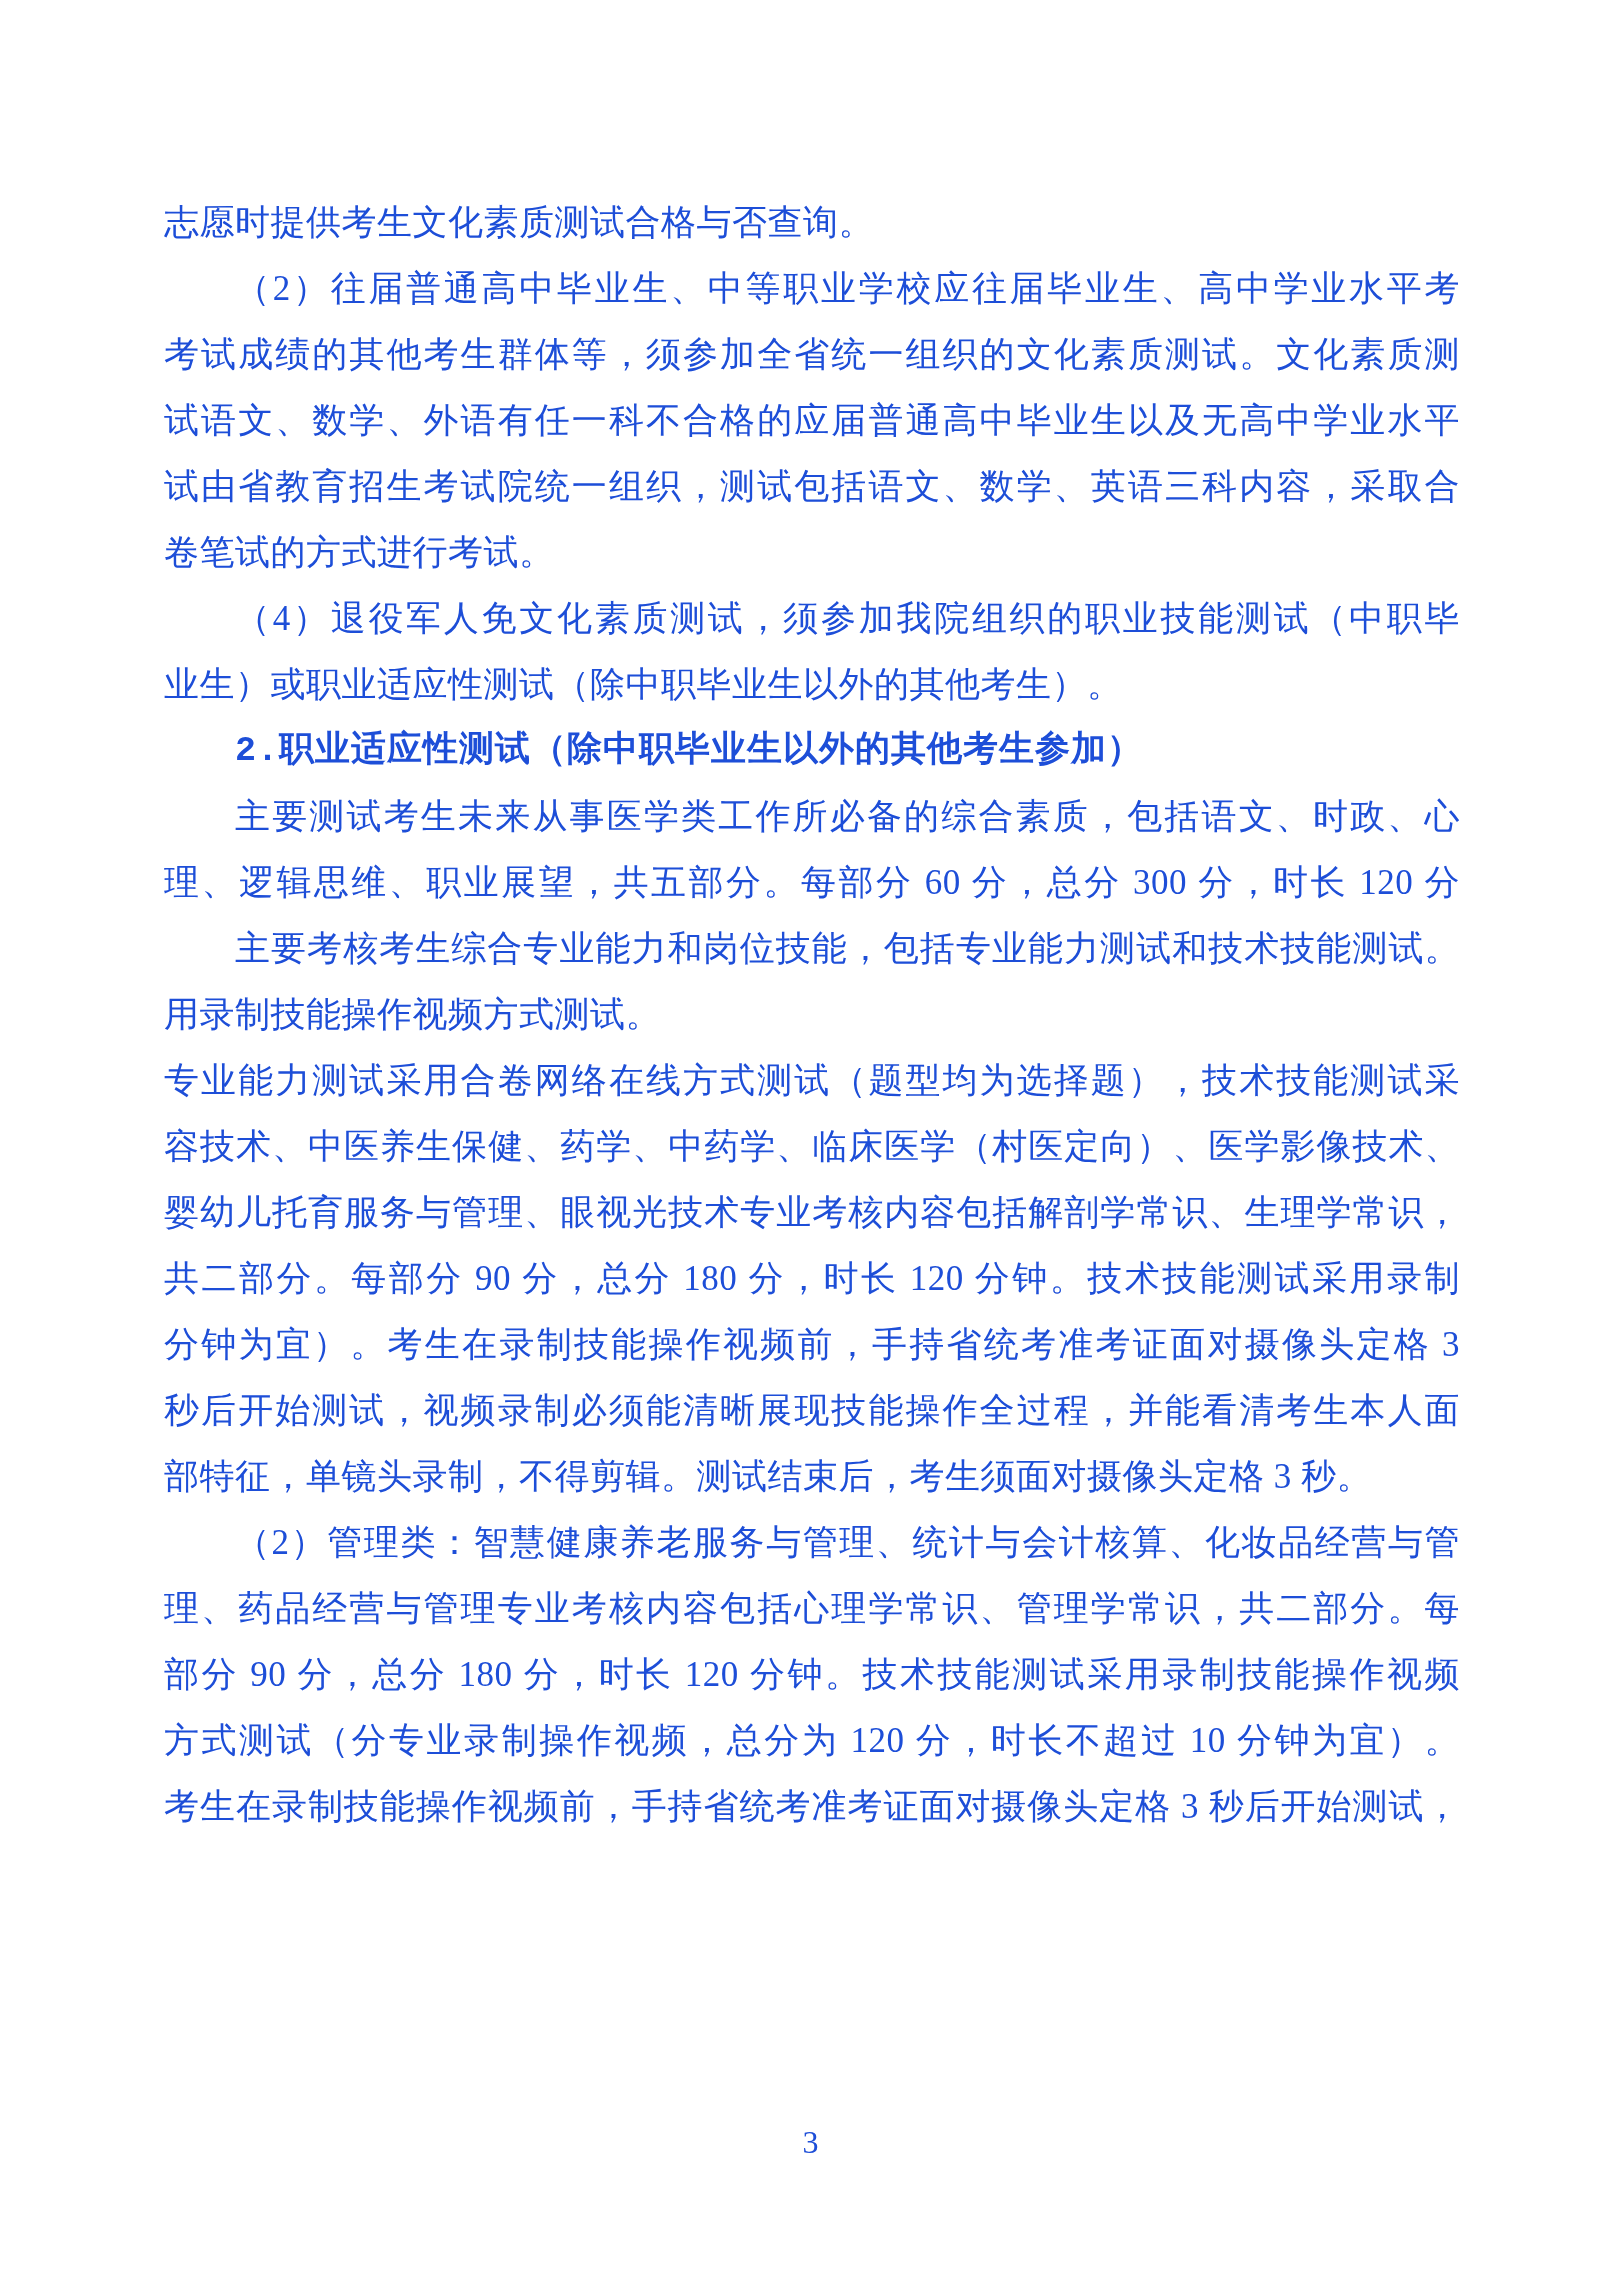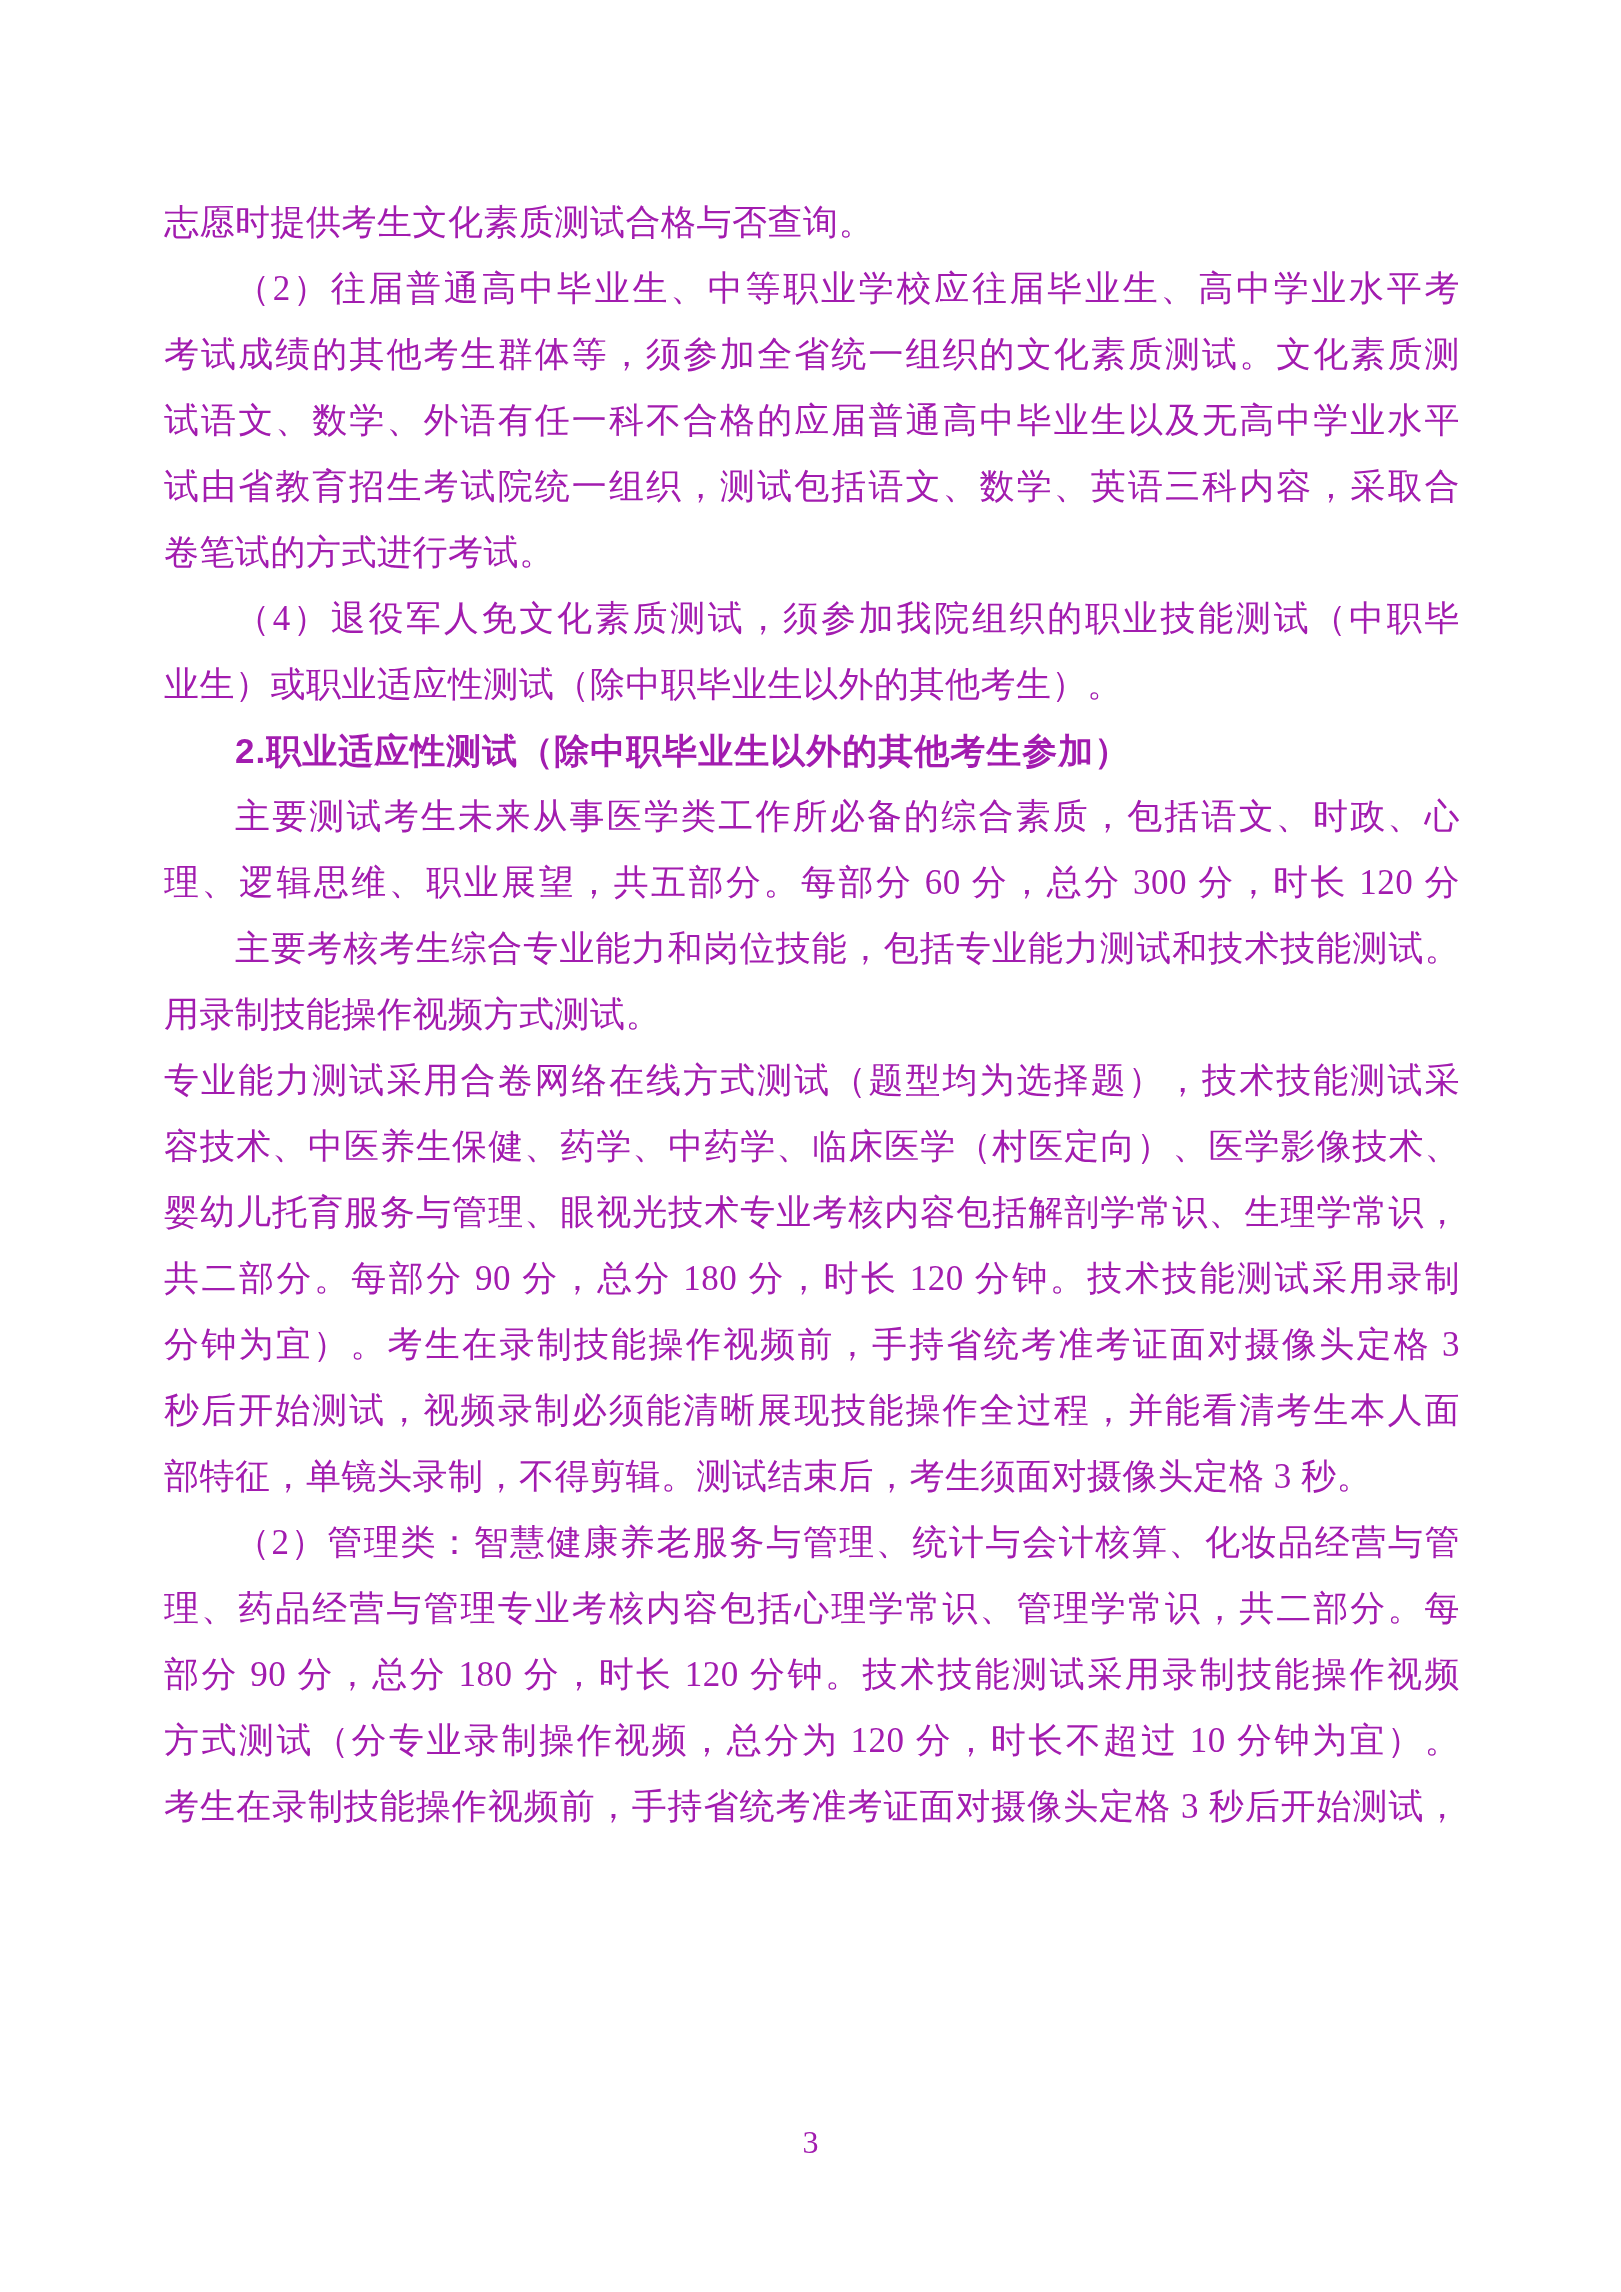--- a/index.html
+++ b/index.html
@@ -1,21 +1,21 @@
 <!DOCTYPE html>
 <html><head>
 <meta charset="utf-8">
 <style>
   html,body { margin:0; padding:0; background:#888; }
   .page {
     position:relative;
     width:1621px; height:2293px;
     margin:0 auto;
     background:#ffffff;
-    color:#a21caf;
+    color:#1d4ed8;
     font-family:"Liberation Serif","DejaVu Serif",serif;
     overflow:hidden;
   }
   .textblock {
     position:absolute;
     left:164px; top:190px;
     width:1296px;
   }
   .line {
     height:66px;
@@ -24,21 +24,21 @@
     text-align:left;
     letter-spacing:0.5px;
   }
   .line.ind { text-indent:71px; }
   .line.j {
     text-align:justify;
     text-align-last:justify;
   }
   .line.bold {
     font-weight:bold;
-    font-family:Liberation Sans, sans-serif;
+    font-family:Liberation Mono, monospace;
     letter-spacing:1px;
   }
   .pagenum {
     position:absolute;
     left:0; top:2109px;
     width:100%;
     height:66px;
     line-height:66px;
     text-align:center;
     font-size:32px;

